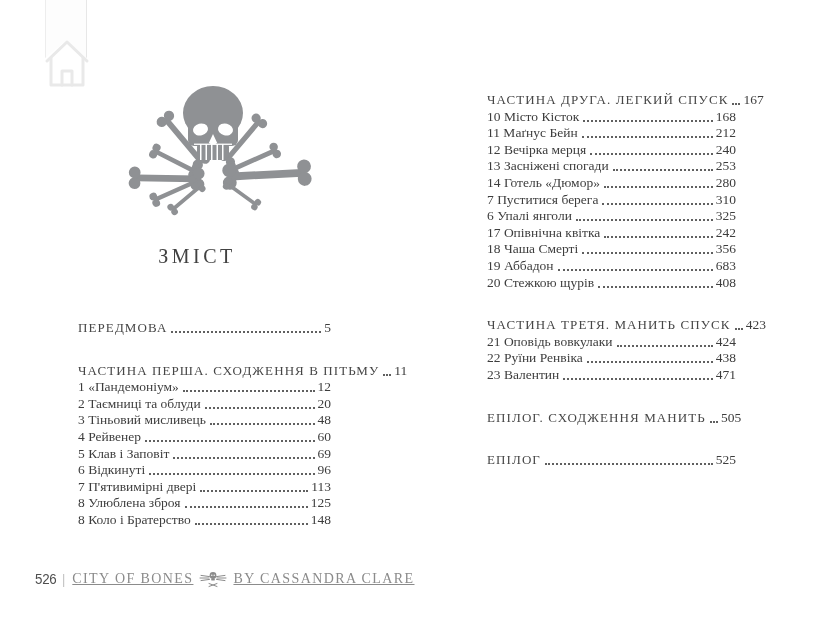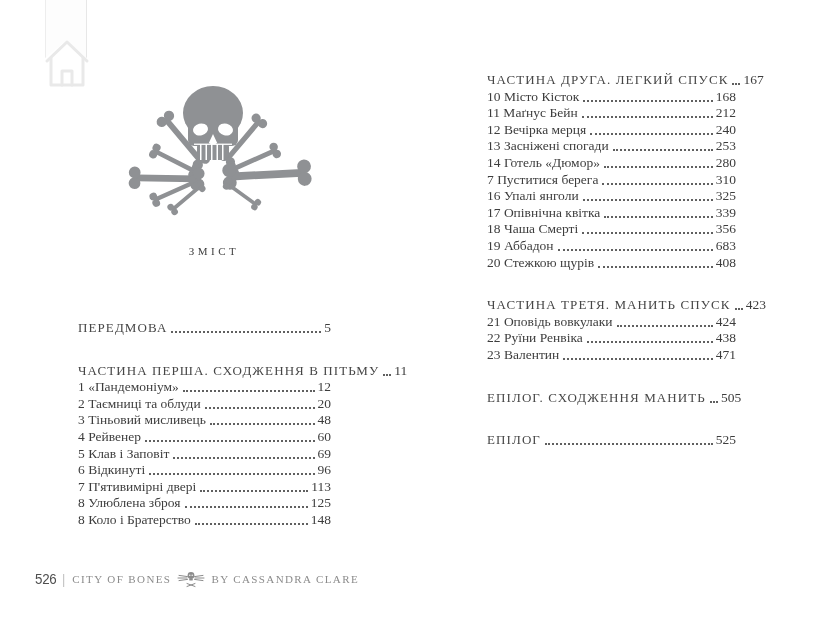--- a/index.html
+++ b/index.html
@@ -18,29 +18,29 @@
     border-left:1px solid #ededed;border-right:1px solid #e7e7e7;
     clip-path:polygon(0 0,100% 0,100% 100%,50% 70%,0 100%);
   }
   .house-svg{position:absolute;left:-3px;top:34px;}
 
   
   .skull-art{position:absolute;left:120px;top:80px;}
 
   
   .zmist{
-    position:absolute;left:84px;top:245px;width:260px;
-    text-align:center;font-size:11px;letter-spacing:3.5px;
+    position:absolute;left:67px;top:245px;width:260px;
+    text-align:center;font-size:20px;letter-spacing:3.5px;
     color:#414141;
   }
 
   
   .col{position:absolute;}
   .col-left{left:78px;top:320px;width:253px;}
-  .col-right{left:487px;top:72px;width:249px;}
+  .col-right{left:487px;top:92px;width:249px;}
   .toc-section{margin-bottom:26px;}
   .toc-row{
     display:flex;align-items:baseline;height:16.6px;
     font-size:13.5px;line-height:16.6px;white-space:nowrap;
   }
   .toc-row .label{flex:0 0 auto;}
   .toc-row.caps .label{letter-spacing:1.1px;font-size:13px;color:#464646;}
   .leader{
     flex:1 1 auto;min-width:8px;align-self:flex-end;
     border-bottom:2px dotted #606060;
@@ -53,21 +53,21 @@
     position:absolute;left:35px;top:570px;height:18px;
     display:flex;align-items:center;justify-content:space-between;
   }
   .f-num{
     font-family:"Liberation Sans","DejaVu Sans",sans-serif;
     font-size:14.5px;color:#4f4f4f;letter-spacing:-0.3px;
     transform:scaleX(.92);transform-origin:left center;
   }
   .f-sep{color:#a9a9a9;font-size:15px;font-weight:300;margin:0 7px 0 4px;}
   .f-title,.f-author{
-    font-size:11px;letter-spacing:1.4px;color:#8b8b8b;
+    font-size:14px;letter-spacing:1.4px;color:#8b8b8b;text-decoration:underline;
   }
   .f-orn{margin:0 6px;display:block;}
 </style>
 </head>
 <body>
 
 <div class="home-bookmark">
   <div class="ribbon"></div>
   <svg class="house-svg" width="52" height="56" viewBox="0 0 52 56">
     <g fill="none" stroke="#e9e9e9" stroke-width="3" stroke-linejoin="round" stroke-linecap="round">
@@ -212,28 +212,28 @@
         <span class="label">14 Готель «Дюмор»</span>
         <span class="leader"></span>
         <span class="pagenum">280</span>
       </div>
       <div class="toc-row">
         <span class="label">7 Пуститися берега</span>
         <span class="leader"></span>
         <span class="pagenum">310</span>
       </div>
       <div class="toc-row">
-        <span class="label">16 Упалі янголи</span>
+        <span class="label">6 Упалі янголи</span>
         <span class="leader"></span>
         <span class="pagenum">325</span>
       </div>
       <div class="toc-row">
         <span class="label">17 Опівнічна квітка</span>
         <span class="leader"></span>
-        <span class="pagenum">339</span>
+        <span class="pagenum">242</span>
       </div>
       <div class="toc-row">
         <span class="label">18 Чаша Смерті</span>
         <span class="leader"></span>
         <span class="pagenum">356</span>
       </div>
       <div class="toc-row">
         <span class="label">19 Аббадон</span>
         <span class="leader"></span>
         <span class="pagenum">683</span>

